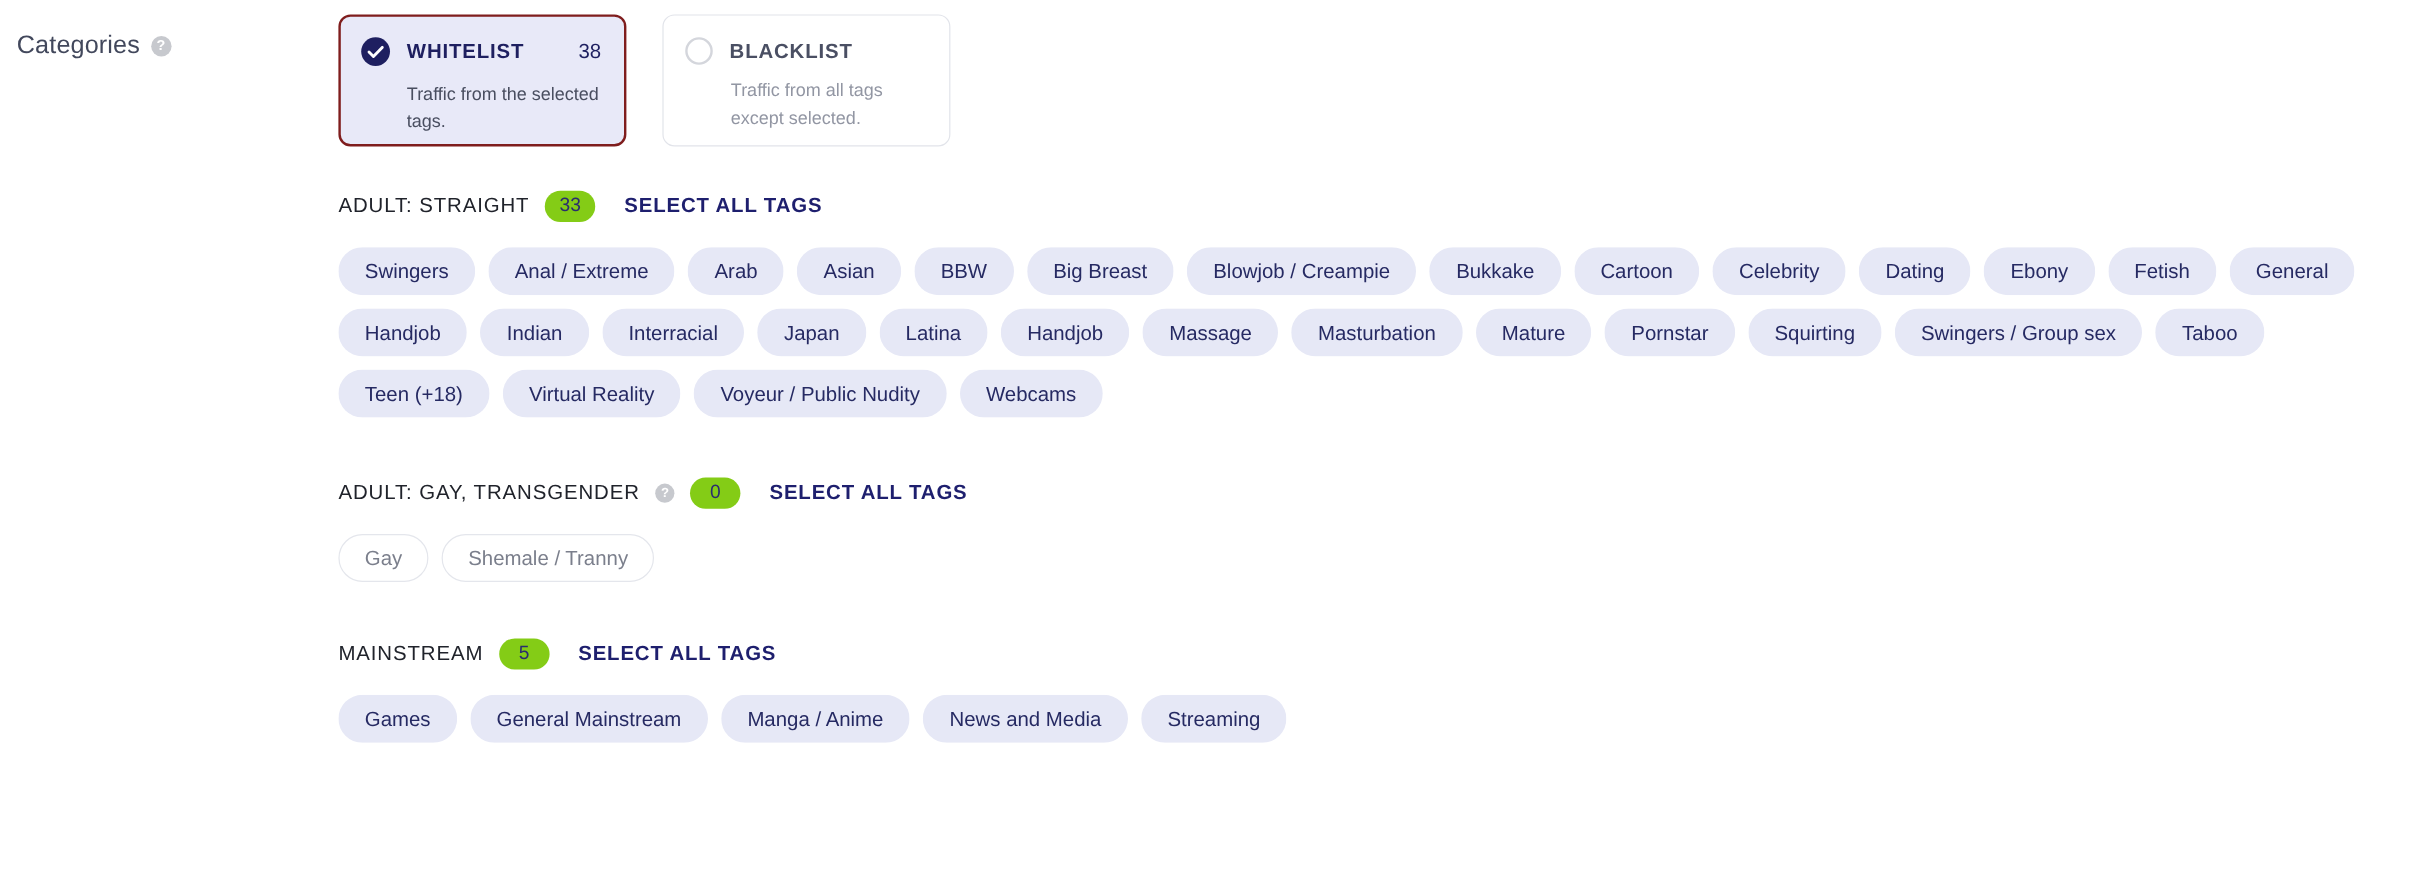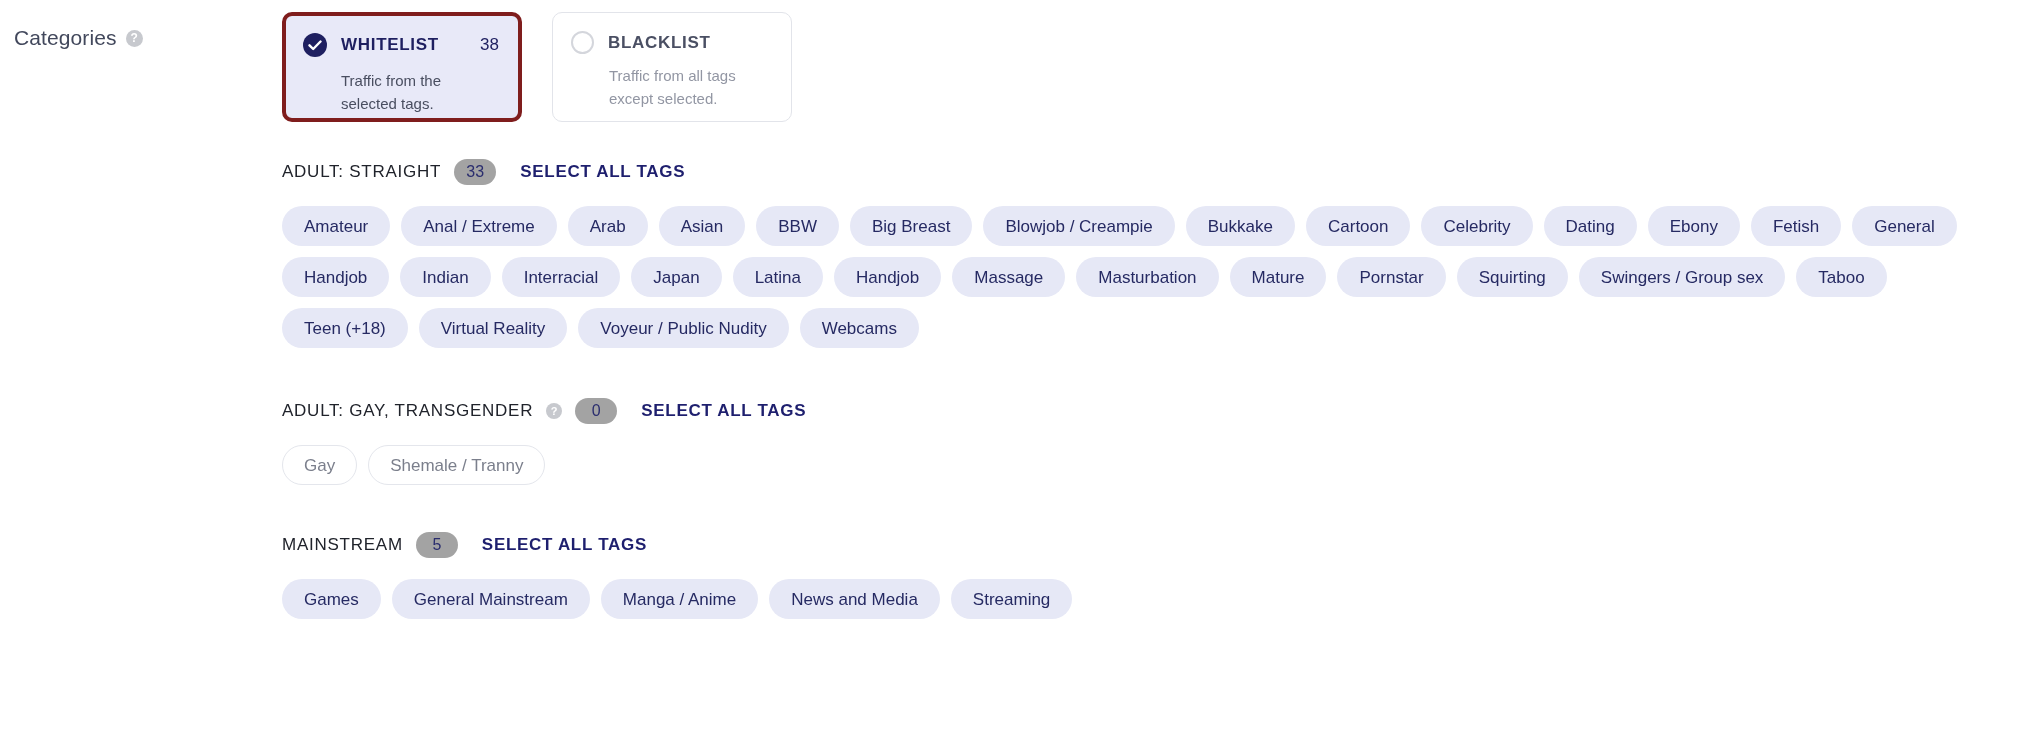--- a/index.html
+++ b/index.html
@@ -69,21 +69,21 @@
     width: 240px;
     height: 110px;
     border-radius: 10px;
     padding: 18px 20px 0 18px;
     background: #ffffff;
     border: 1px solid #e2e4ea;
     cursor: pointer;
   }
   .mode-card.selected {
     background: #e8e9f8;
-    border: 4px solid #7f1d1d;
+    border: 2px solid #7f1d1d;
     padding: 17px 19px 0 17px;
   }
   .mode-head {
     display: flex;
     align-items: center;
     gap: 14px;
   }
   .radio-check {
     width: 24px;
     height: 24px;
@@ -145,21 +145,21 @@
     font-weight: normal;
     letter-spacing: 0.75px;
     color: #20232b;
     text-transform: uppercase;
   }
   .count-badge {
     min-width: 42px;
     height: 26px;
     padding: 0 12px;
     border-radius: 13px;
-    background: #a3a3a3;
+    background: #84cc16;
     color: #2a2d6e;
     font-size: 16px;
     line-height: 26px;
     text-align: center;
   }
   .select-all {
     font-size: 17px;
     font-weight: bold;
     letter-spacing: 0.7px;
     color: #1e1f6e;
@@ -233,21 +233,21 @@
 
   <div class="sections">
 
     <div class="section">
       <div class="section-head">
         <span class="section-title">ADULT: STRAIGHT</span>
         <span class="count-badge">33</span>
         <span class="select-all">SELECT ALL TAGS</span>
       </div>
       <div class="tag-row">
-          <span class="tag">Amateur</span>
+          <span class="tag">Swingers</span>
           <span class="tag">Anal / Extreme</span>
           <span class="tag">Arab</span>
           <span class="tag">Asian</span>
           <span class="tag">BBW</span>
           <span class="tag">Big Breast</span>
           <span class="tag">Blowjob / Creampie</span>
           <span class="tag">Bukkake</span>
           <span class="tag">Cartoon</span>
           <span class="tag">Celebrity</span>
           <span class="tag">Dating</span>

